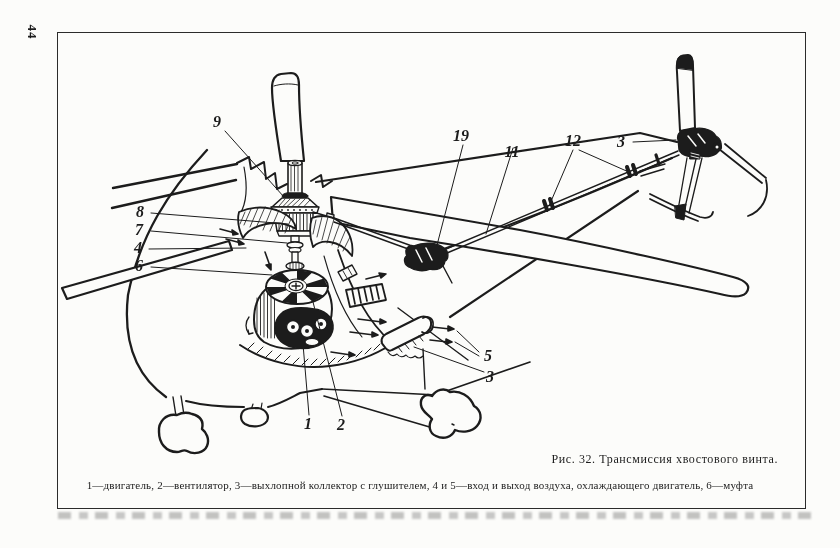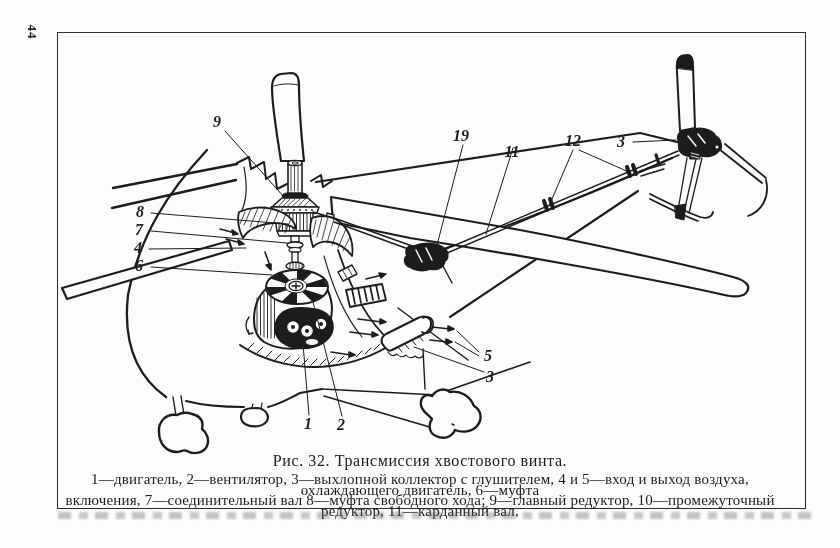--- a/index.html
+++ b/index.html
@@ -7,22 +7,22 @@
   body{width:840px;height:548px;background:#e8e8e4;font-family:"Liberation Serif",serif;}
   .page{position:relative;width:840px;height:548px;background:var(--paper);overflow:hidden;}
   .page-num{position:absolute;left:24px;top:24px;transform:rotate(90deg);transform-origin:center;
     font-size:13px;font-weight:bold;color:var(--ink);letter-spacing:1px;}
   .frame{position:absolute;left:57px;top:32px;width:749px;height:477px;
     border:1px solid #2b2b2b;box-sizing:border-box;}
   svg.art{position:absolute;left:0;top:0;}
   .callout{position:absolute;transform:translate(-50%,-50%);font-family:"Liberation Serif",serif;
     font-style:italic;font-weight:700;font-size:16px;color:var(--ink);line-height:1;}
   .caption{position:absolute;left:62px;top:452px;width:716px;text-align:center;color:var(--ink);}
-  .caption-title{font-size:16px;letter-spacing:0.6px;}
-  .caption-legend{margin-top:4px;font-size:15px;line-height:10.6px;letter-spacing:0.2px;}
+  .caption-title{font-size:12px;letter-spacing:0.6px;text-align:right;}
+  .caption-legend{margin-top:13px;font-size:11px;line-height:10.6px;letter-spacing:0.2px;}
   .artifact-strip{position:absolute;left:58px;top:512px;width:760px;height:7px;
     background:repeating-linear-gradient(90deg,#4a4a4a 0 13px,transparent 13px 21px,#5a5a5a 21px 30px,transparent 30px 37px);
     opacity:.32;filter:blur(1.1px);}
 </style>
 </head>
 <body>
 
 <div class="page">
 
   <div class="page-num">44</div>
@@ -215,18 +215,17 @@
   <span class="callout" style="left:217px;top:122px">9</span>
   <span class="callout" style="left:461px;top:136px">19</span>
   <span class="callout" style="left:512px;top:152px">11</span>
   <span class="callout" style="left:573px;top:141px">12</span>
   <span class="callout" style="left:621px;top:142px">3</span>
 
   <div class="caption">
     <div class="caption-title">Рис. 32. Трансмиссия хвостового винта.</div>
     <div class="caption-legend">
       <div>1—двигатель, 2—вентилятор, 3—выхлопной коллектор с глушителем, 4 и 5—вход и выход воздуха, охлаждающего двигатель, 6—муфта</div>
-      <div>включения, 7—соединительный вал 8—муфта свободного хода; 9—главный редуктор, 10—промежуточный редуктор, 11—карданный вал,</div>
     </div>
   </div>
 
   <div class="artifact-strip"></div>
 </div>
 
 </body></html>

